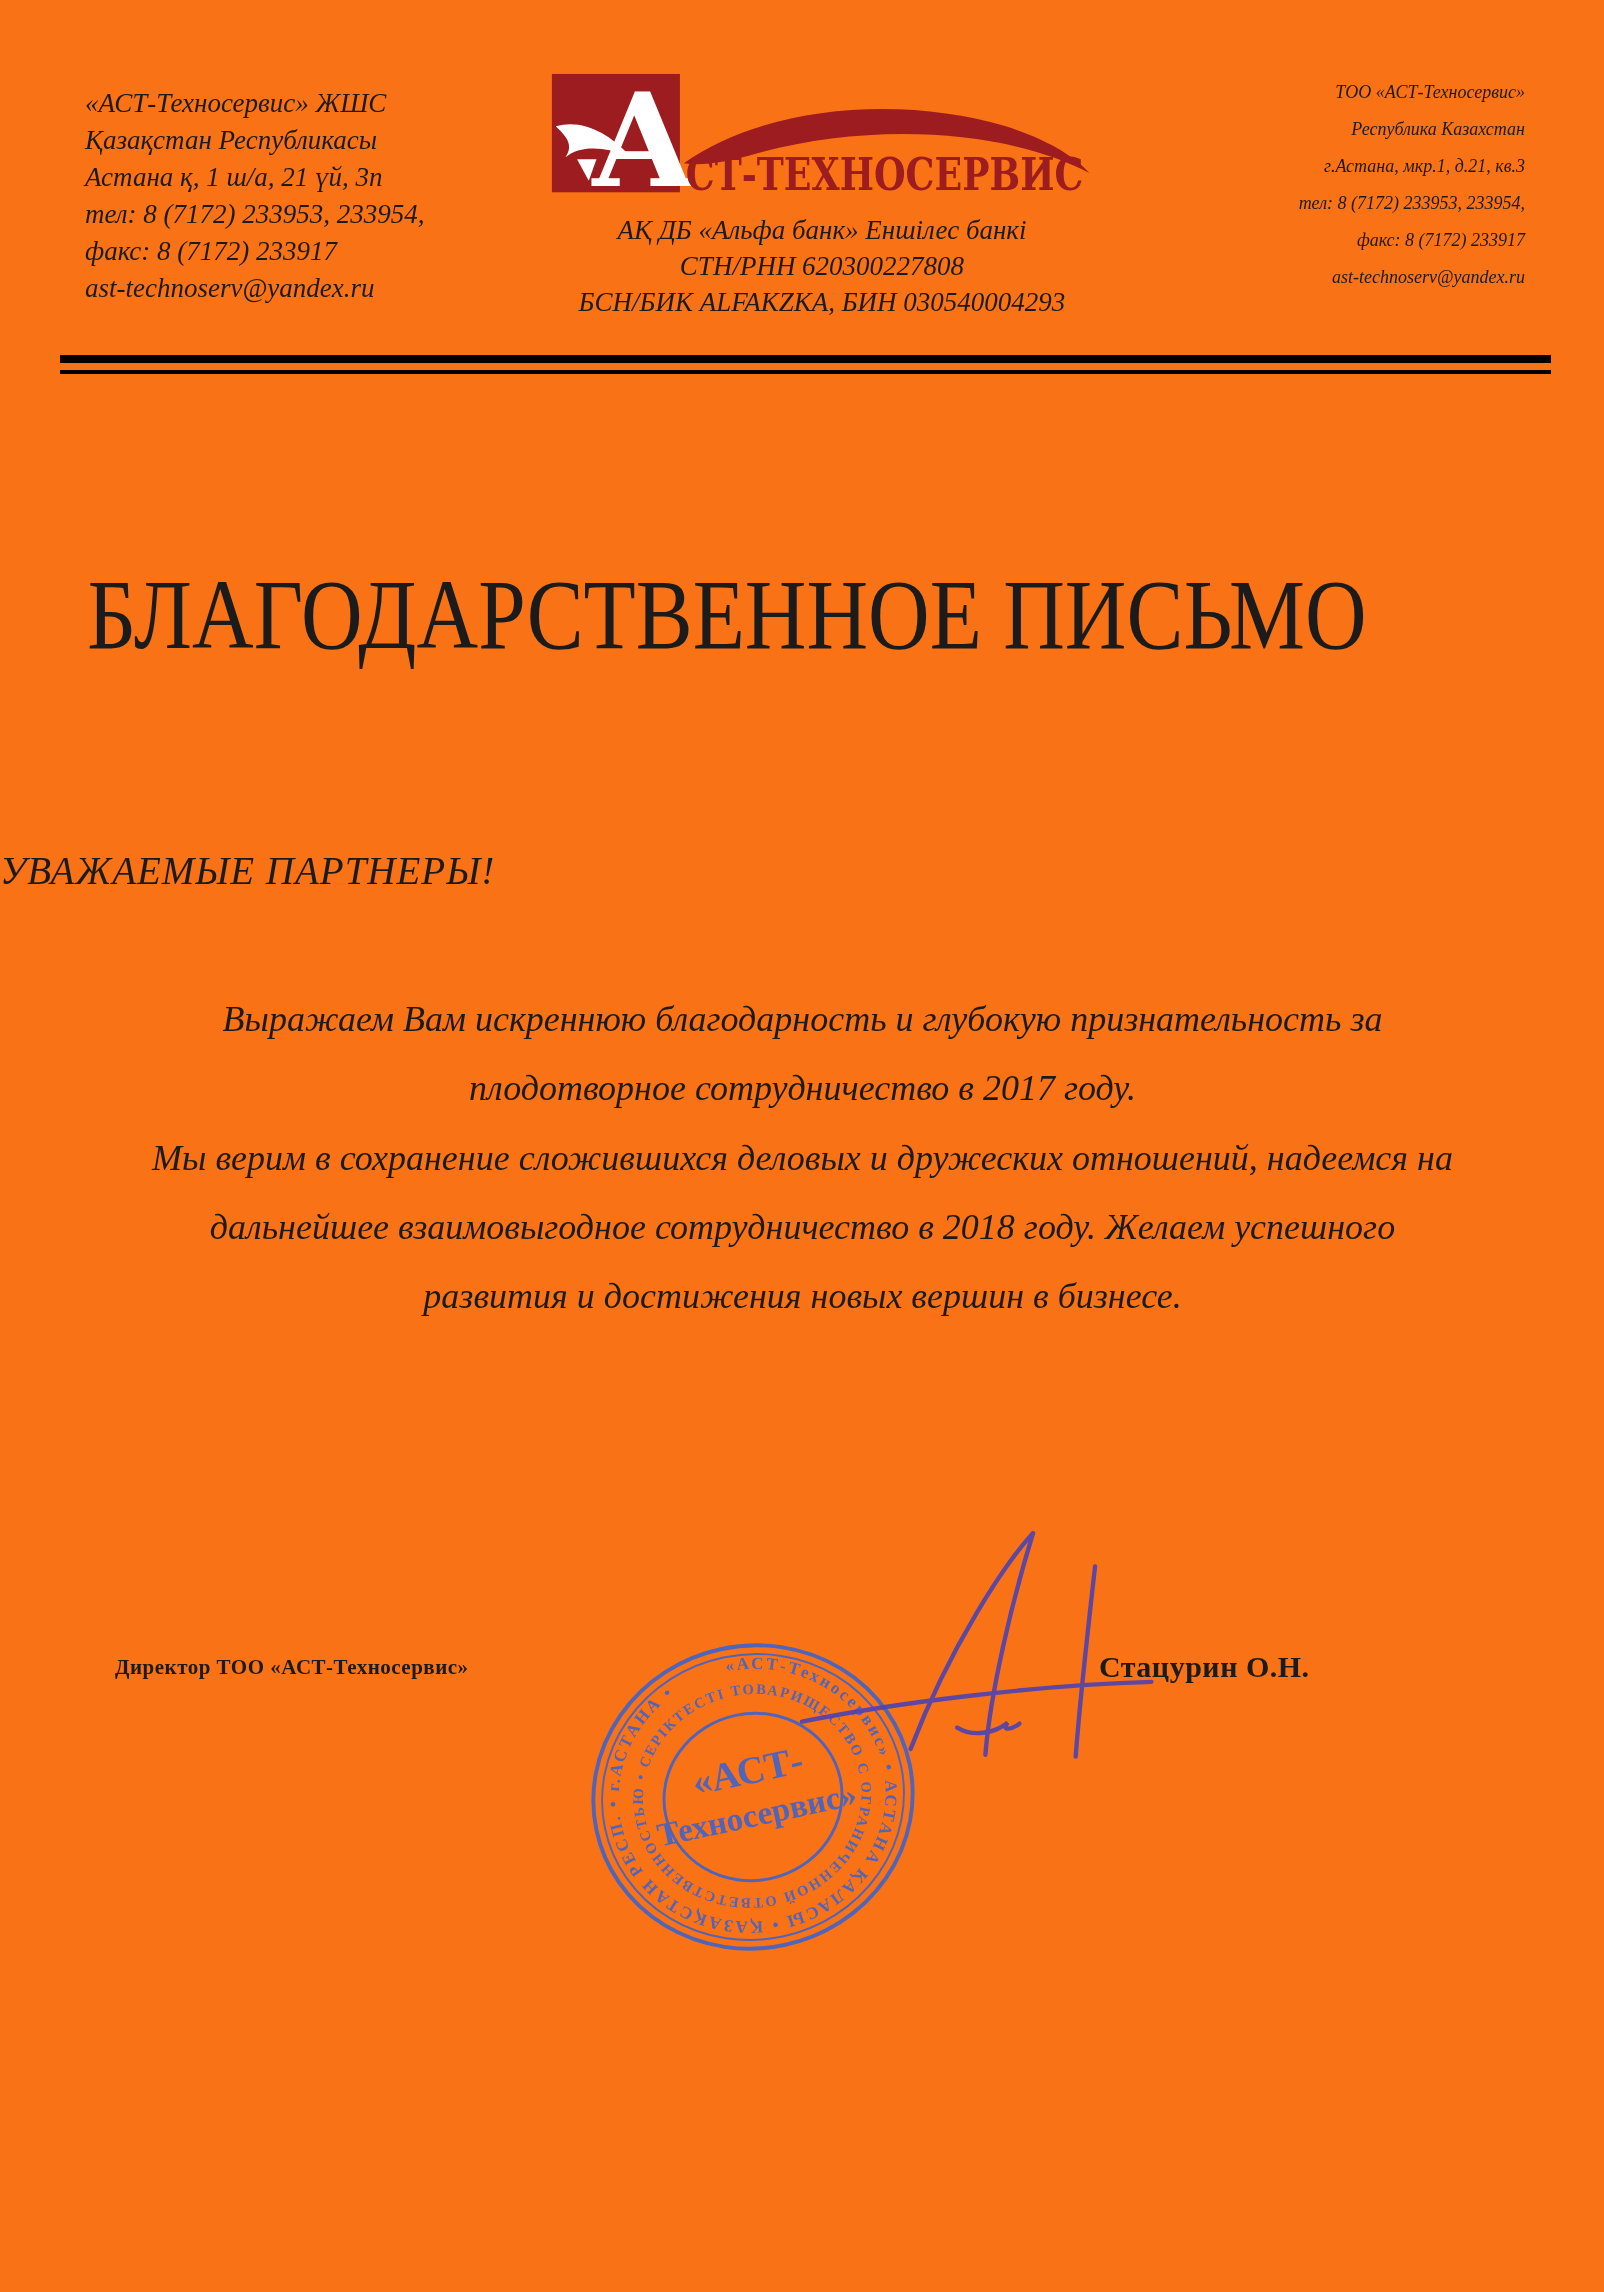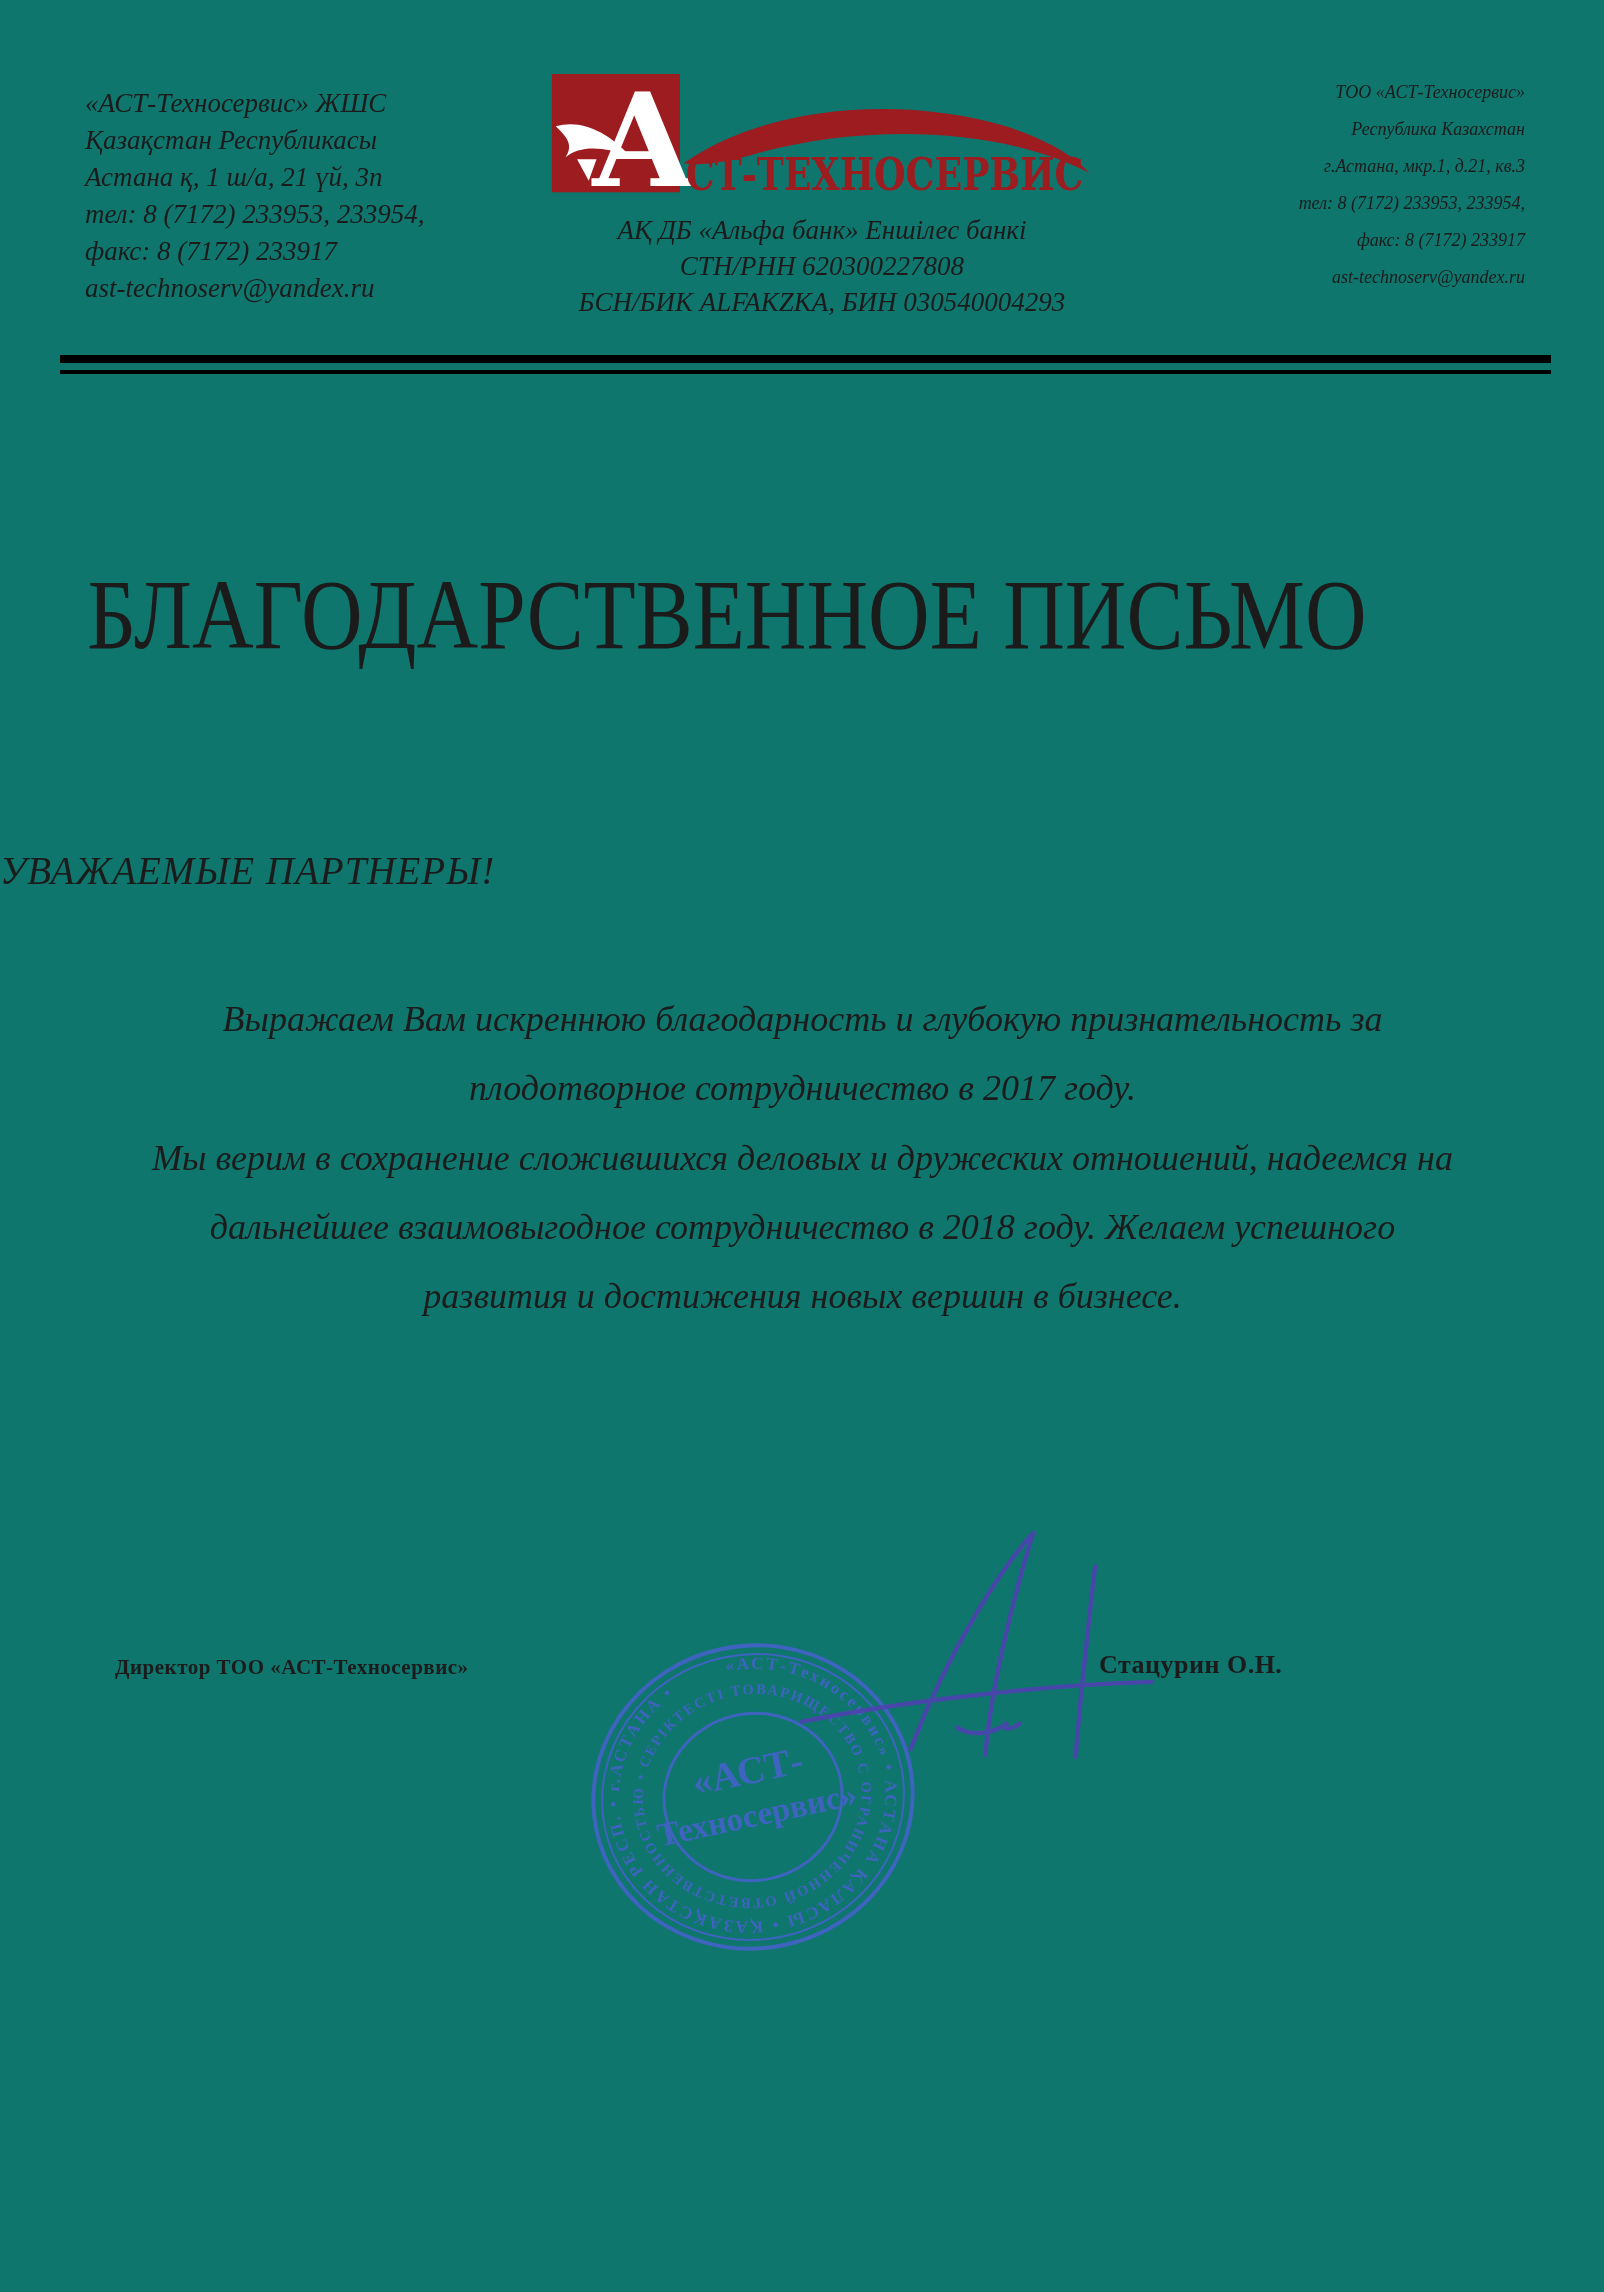--- a/index.html
+++ b/index.html
@@ -1,19 +1,19 @@
 <!DOCTYPE html>
 <html><head>
 <meta charset="utf-8">
 <style>
   html,body{margin:0;padding:0;background:#e8e8e8;}
   .page{
     position:relative;
     width:1605px;height:2293px;
-    background:#0f766e;
+    background:#f97316;
     font-family:"Liberation Serif", serif;
     color:#1b1b1b;
     overflow:hidden;
     margin:0 auto;
   }
   
   .col-left{
     position:absolute;left:85px;top:85px;width:359px;
     font-style:italic;font-size:27px;line-height:37px;text-align:left;
   }
@@ -48,21 +48,21 @@
   .para .pline{display:block;}
   .p1{top:985px;}
   .p2{top:1124px;}
   
   .director-label{
     position:absolute;left:115px;top:1655px;
     font-weight:bold;font-size:21px;letter-spacing:0.5px;
   }
   .sign-name{
     position:absolute;left:1099px;top:1650px;
-    font-weight:bold;font-size:26px;letter-spacing:0.5px;
+    font-weight:bold;font-size:30px;letter-spacing:0.5px;
   }
   .stamp{position:absolute;left:584px;top:1636px;width:338px;height:322px;opacity:.92;}
   .signature{position:absolute;left:765px;top:1506px;width:400px;height:278px;}
   .stamp text{font-family:"Liberation Serif", serif;}
   .logo-svg{display:block;margin:0 auto;}
 </style>
 </head>
 <body>
 
 <div class="page">

